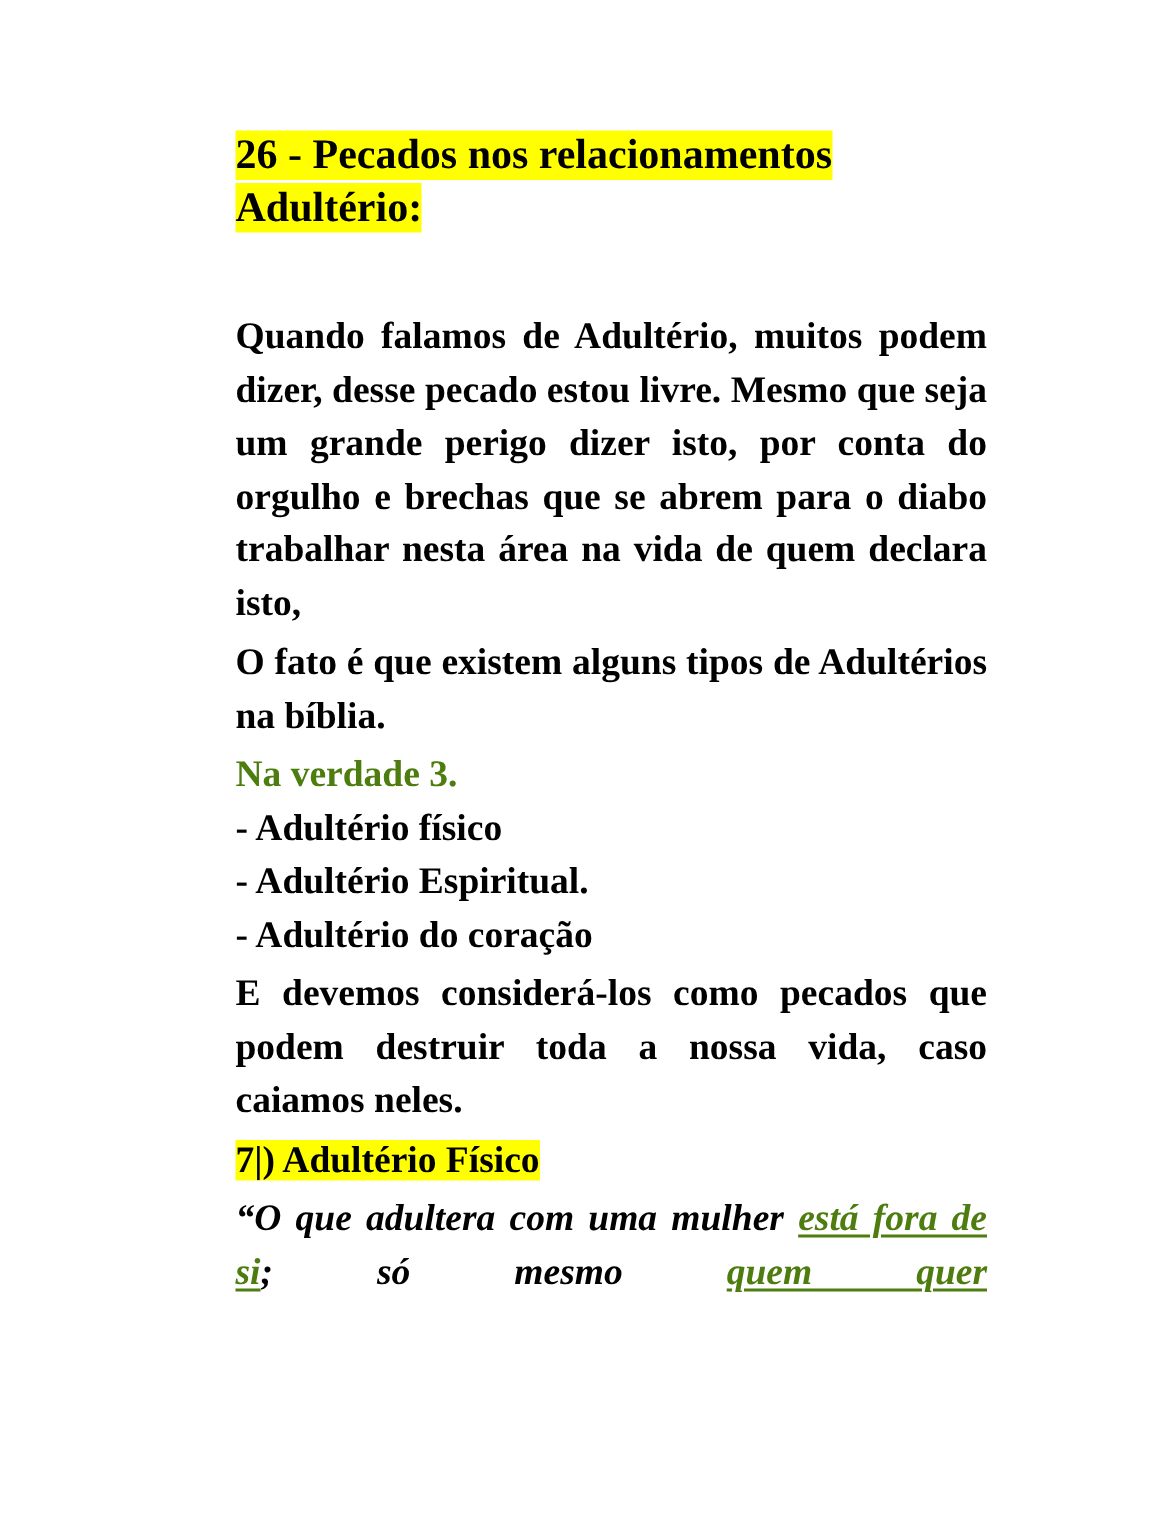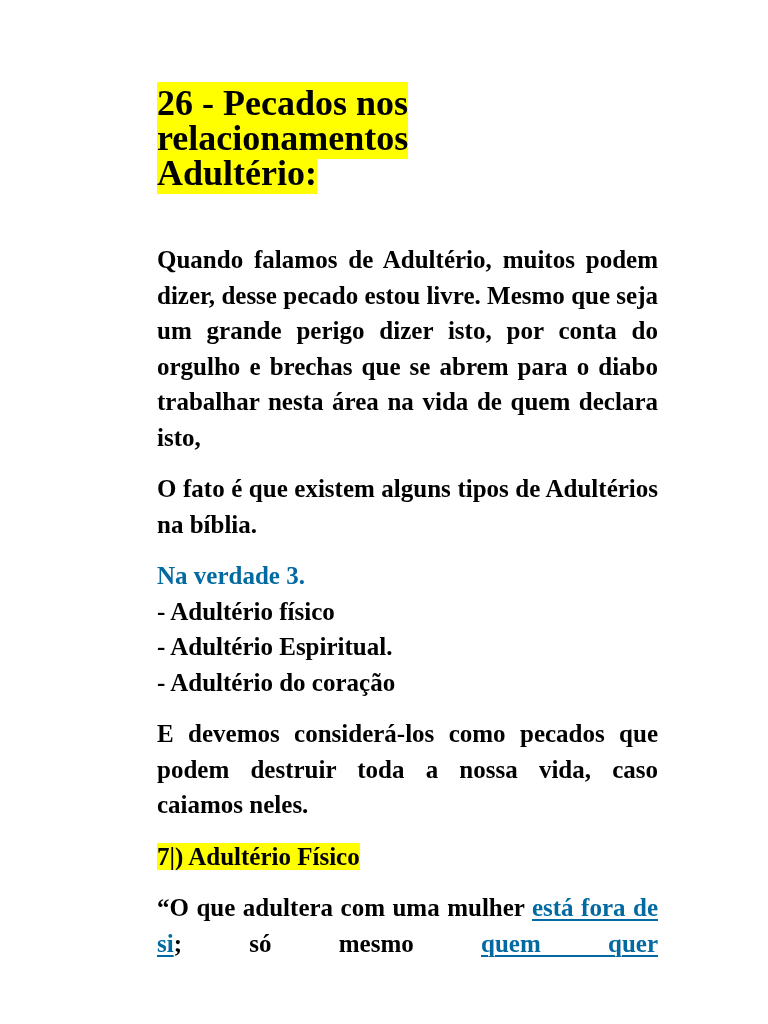--- a/index.html
+++ b/index.html
@@ -3,29 +3,29 @@
 <meta charset="utf-8">
 <style>
   html, body { margin: 0; padding: 0; background: #ffffff; }
   body { width: 768px; height: 1024px; overflow: hidden; position: relative; }
   .page {
     position: absolute; left: 157px; top: 86px; width: 501px;
     font-family: "Liberation Serif", serif; font-weight: bold;
     font-size: 25px; line-height: 35.5px; color: #000000;
   }
   .hl { background: #ffff00; }
-  .title { margin: 0; font-size: 36px; line-height: 35px; }
+  .title { margin: 0; font-size: 28px; line-height: 35px; }
   .title span { padding: 1px 0; }
   p { margin: 0; text-align: justify; text-align-last: left; }
   .body1 { margin-top: 51px; }
-  .gap { margin-top: 16px; }
-  .red { color: #0369a1; }
+  .gap { margin-top: 4px; }
+  .red { color: #4d7c0f; }
   .u { text-decoration: underline; text-decoration-thickness: 2px; text-underline-offset: 3px; }
   .list { margin: 0; padding: 0; list-style: none; }
-  .quote { text-align: justify; text-align-last: justify; }
+  .quote { text-align: justify; text-align-last: justify; font-style: italic; }
 </style>
 </head>
 <body>
 
 <div class="page">
   <div class="title">
     <span class="hl">26 - Pecados nos relacionamentos</span><br>
     <span class="hl">Adultério:</span>
   </div>
 

